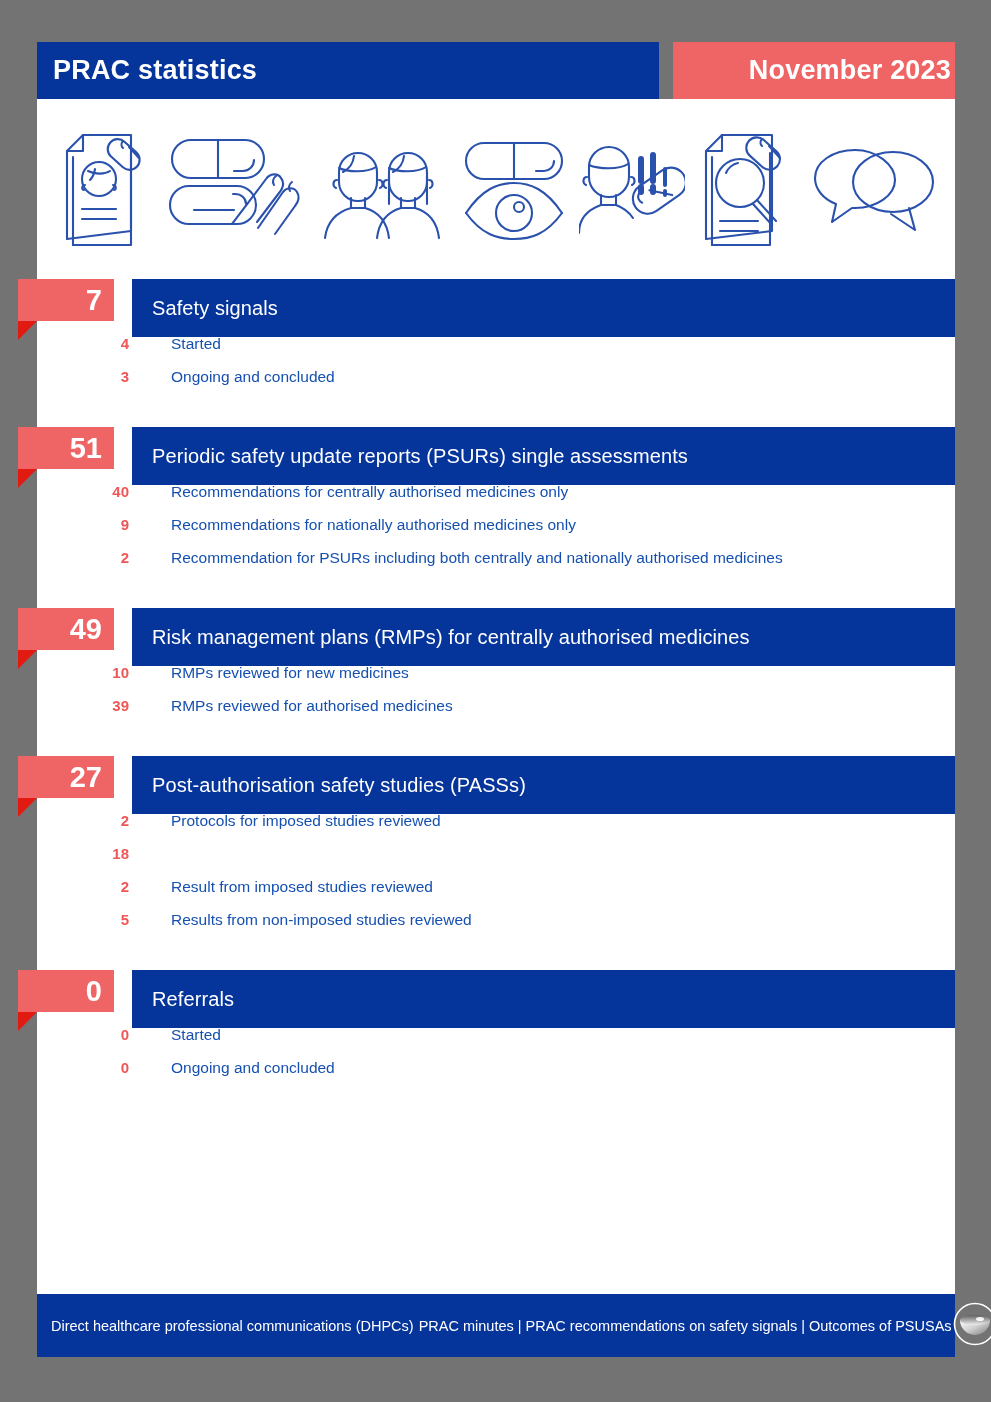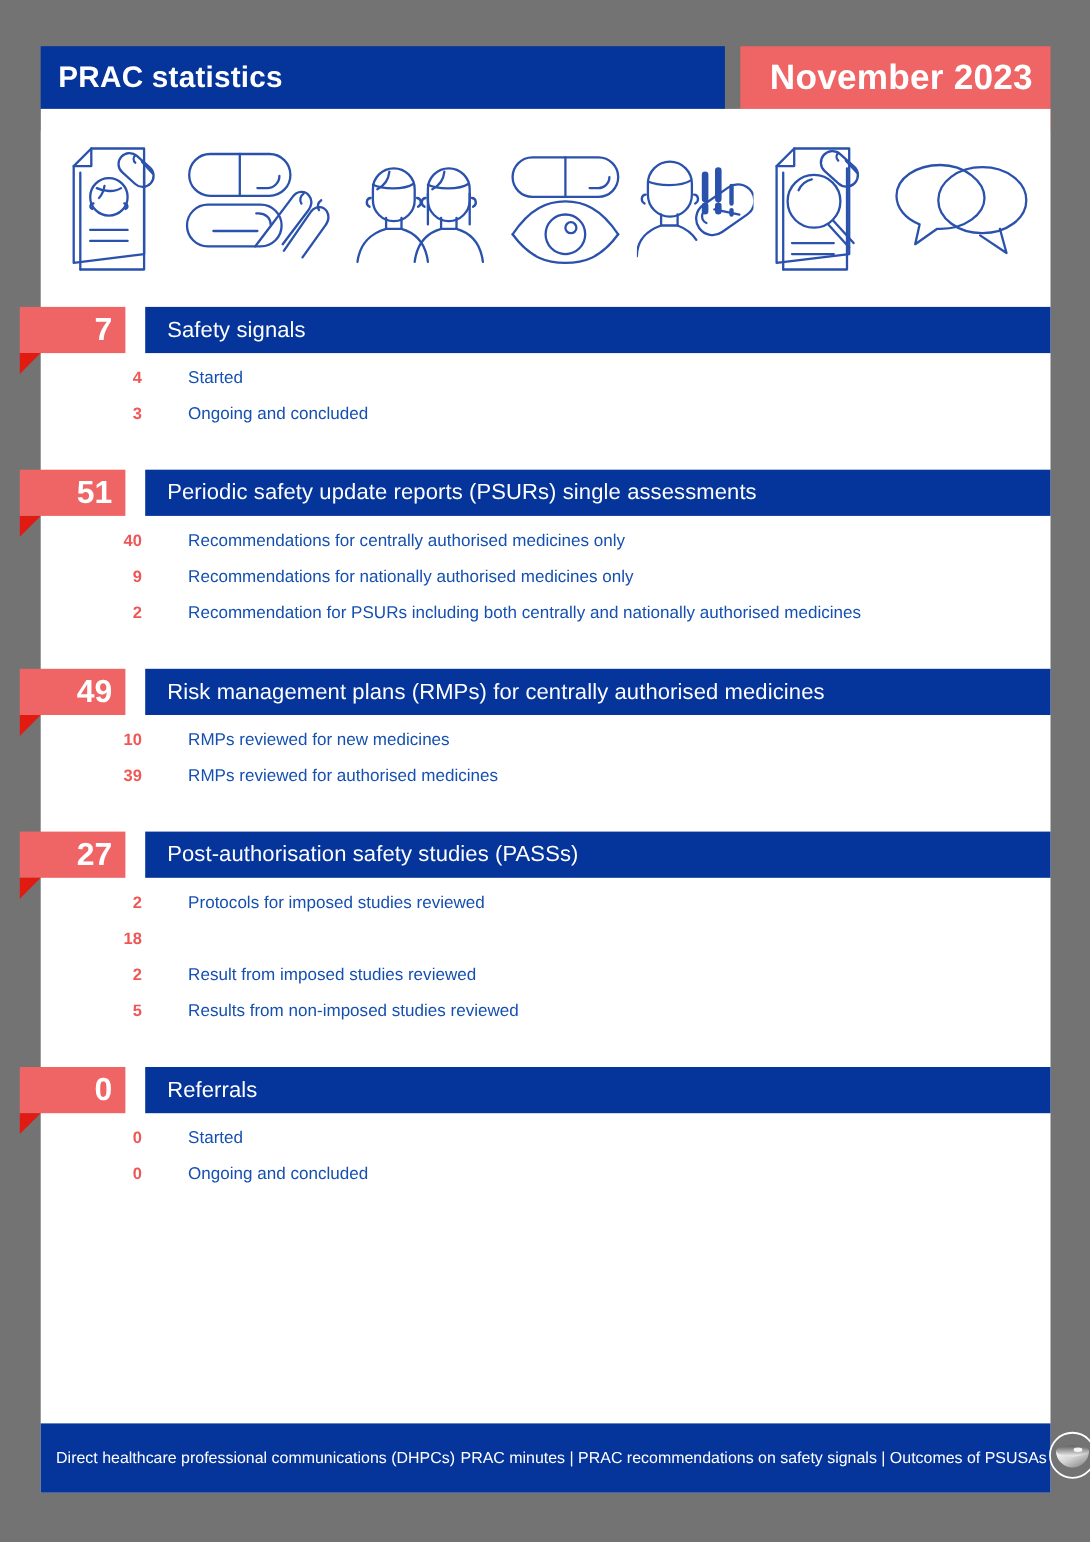--- a/index.html
+++ b/index.html
@@ -65,24 +65,24 @@
     top: 0;
     width: 282px;
     height: 57px;
     background: #ef6464;
     display: flex;
     align-items: center;
     justify-content: flex-end;
   }
   .header-date {
     color: #ffffff;
-    font-size: 32px;
+    font-size: 27px;
     font-weight: bold;
     letter-spacing: 0.2px;
-    padding-right: 16px;
+    padding-right: 4px;
     white-space: nowrap;
   }
   .header-fold-right {
     position: absolute;
     left: 898px;
     top: 57px;
     width: 0; height: 0;
     border-right: 20px solid #d71f14;
     border-bottom: 20px solid transparent;
   }
@@ -152,21 +152,21 @@
     top: 42px;
     width: 0; height: 0;
     border-left: 19px solid #e21b12;
     border-bottom: 19px solid transparent;
   }
   .section-title-bar {
     position: absolute;
     left: 95px;
     top: 0;
     right: 0;
-    height: 42px;
+    height: 58px;
     background: #05349b;
     display: flex;
     align-items: center;
   }
   .section-title {
     color: #ffffff;
     font-size: 20px;
     padding-left: 20px;
     letter-spacing: 0.1px;
     white-space: nowrap;

